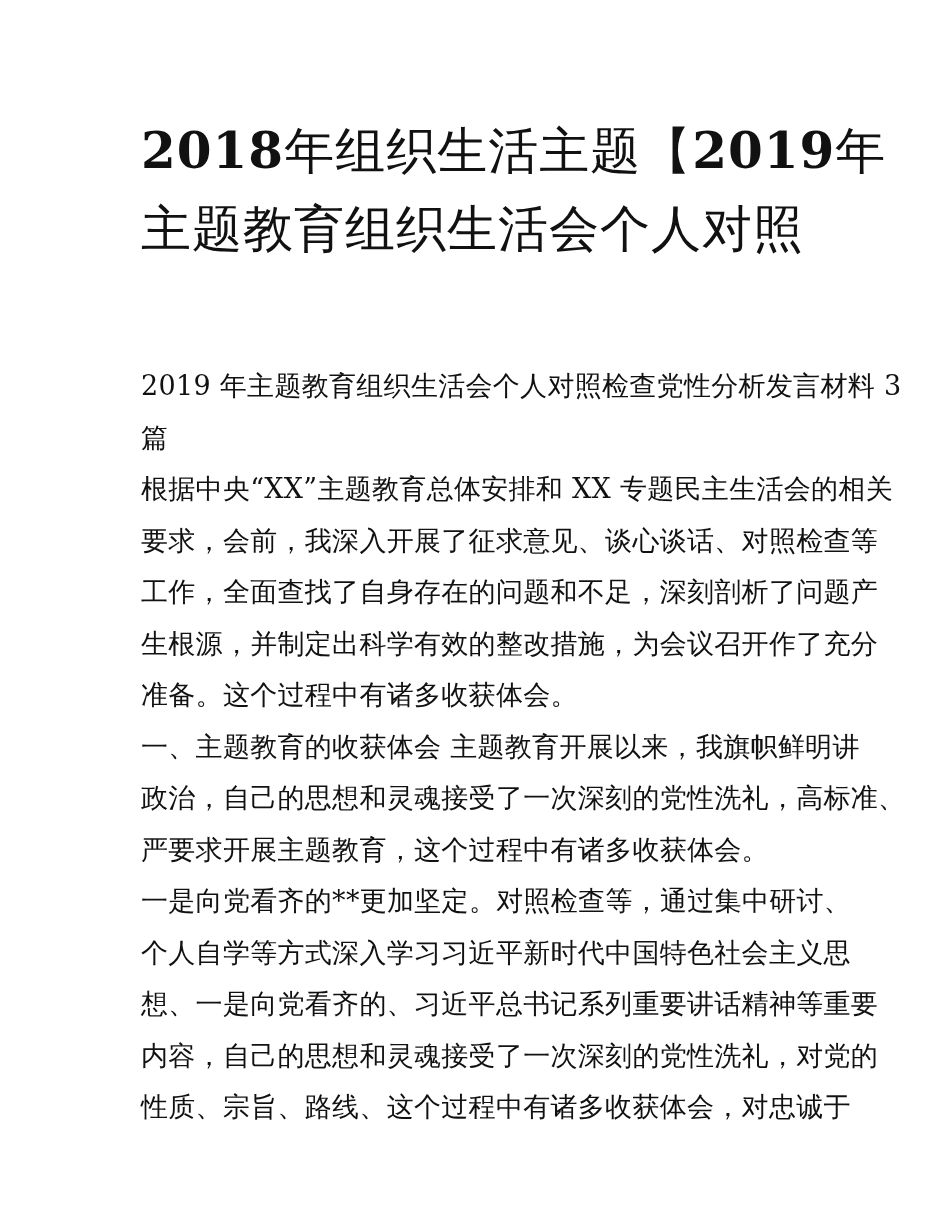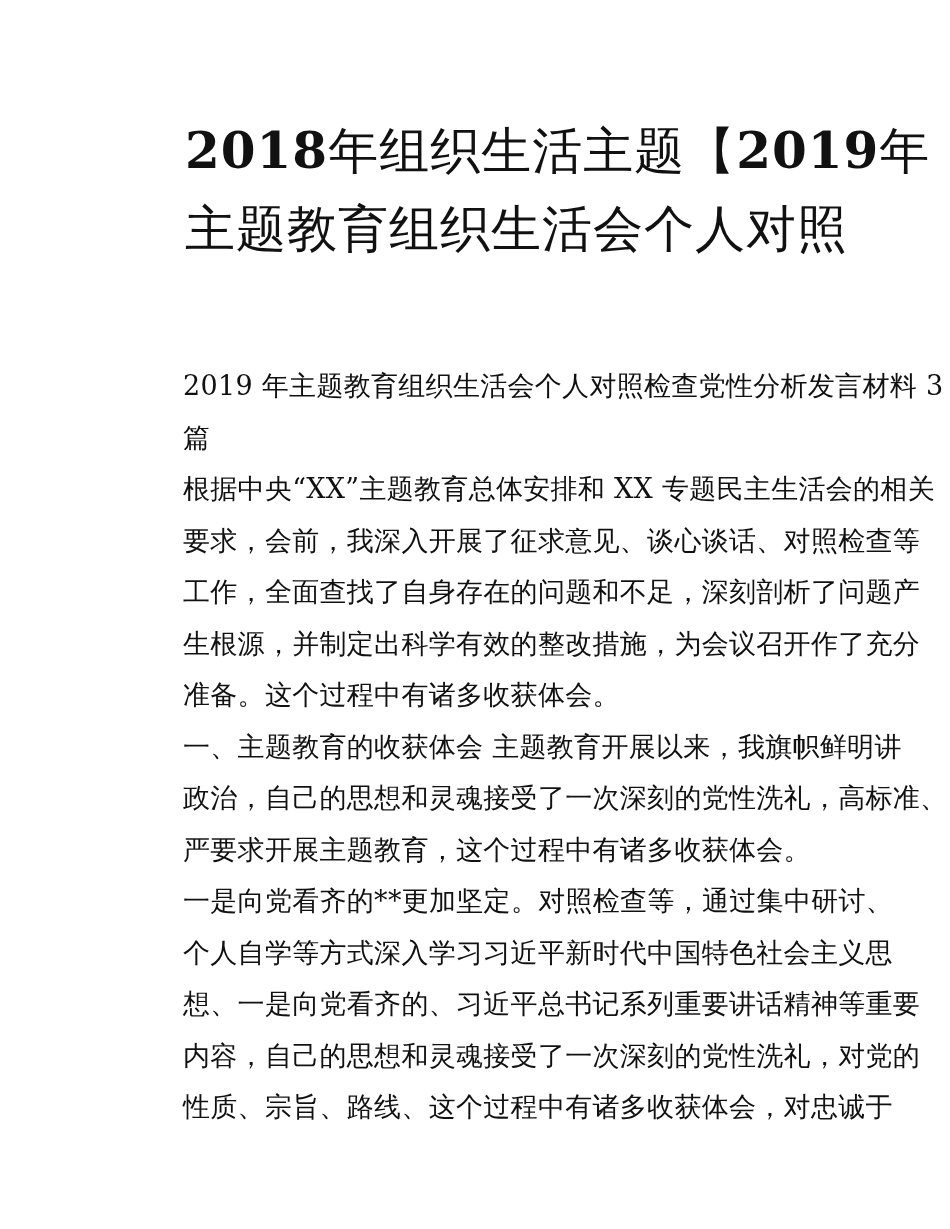--- a/index.html
+++ b/index.html
@@ -29,38 +29,36 @@
       top: 112px;
       width: 680px;
     }
     .title-line {
       font-size: 50px;
       line-height: 78px;
       height: 78px;
       white-space: nowrap;
       letter-spacing: 1px;
       font-weight: normal;
-      margin-left: 44px;
     }
     .title-line b {
       font-weight: bold;
     }
     .body-block {
       position: absolute;
       left: 141px;
       top: 360px;
       width: 690px;
     }
     .body-line {
       font-size: 27px;
       line-height: 51.5px;
       height: 51.5px;
       white-space: nowrap;
       letter-spacing: 0.3px;
-      margin-left: 42px;
     }
   </style>
 </head>
 <body>
 
 <div class="page">
 
   <div class="title-block">
     <div class="title-line"><b>2018</b><span>年组织生活主题【</span><b>2019</b><span>年</span></div>
     <div class="title-line"><span>主题教育组织生活会个人对照</span></div>

